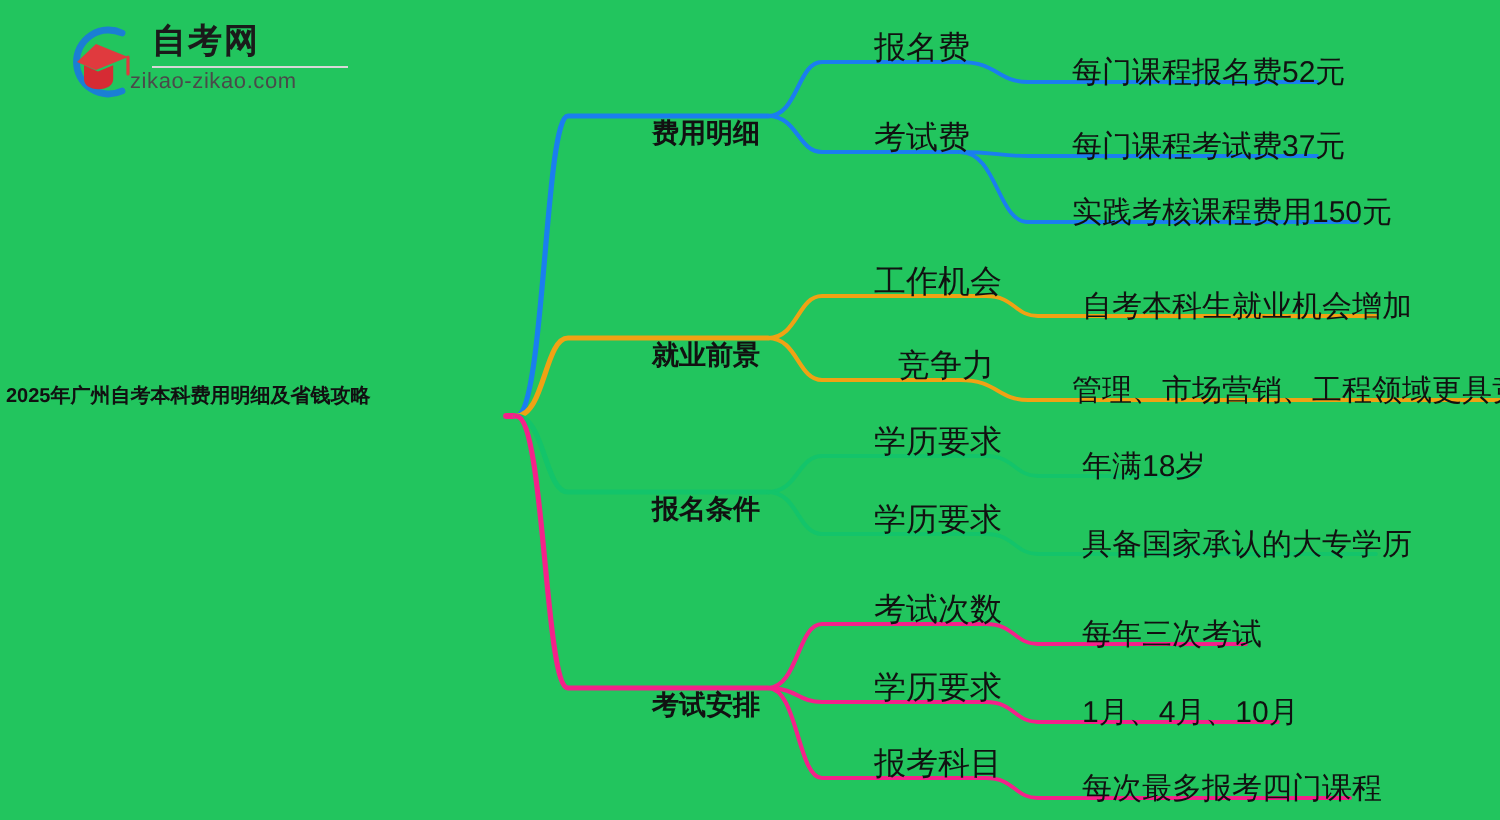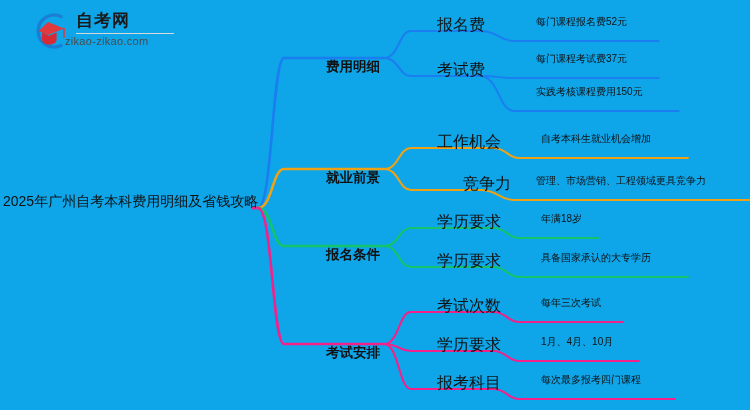--- a/index.html
+++ b/index.html
@@ -11,21 +11,21 @@
     width: 750px;
     height: 410px;
     font-family: "Liberation Sans", "DejaVu Sans", sans-serif;
     overflow: hidden;
     position: relative;
   }
   #mindmap-root {
     position: relative;
     width: 750px;
     height: 410px;
-    background: #0ea5e9;
+    background: #22c55e;
   }
   
   .logo-wrap {
     position: absolute;
     left: 28px;
     top: 8px;
     width: 180px;
     height: 46px;
   }
   .logo-mark {
@@ -72,34 +72,35 @@
     height: 410px;
   }
   
   .node {
     position: absolute;
     white-space: nowrap;
     color: #111111;
     line-height: 1;
   }
   .node-root {
-    font-size: 14px;
-    font-weight: normal;
+    font-size: 10px;
+    font-weight: bold;
     letter-spacing: 0px;
   }
   .node-l1 {
     font-size: 13.5px;
     font-weight: bold;
     margin-top: 16px;
   }
   .node-l2 {
     font-size: 16px;
   }
   .node-l3 {
-    font-size: 10px;
+    font-size: 15px;
+    margin-top: 12px;
   }
 </style>
 </head>
 <body>
 
 <div id="mindmap-root">
 
   <div class="logo-wrap">
     <svg class="logo-mark" viewBox="0 0 42 42">
       <path d="M33 6.5 A16 16 0 1 0 33 35.5" fill="none" stroke="#1a7fd4" stroke-width="3.4" stroke-linecap="round"></path>
@@ -143,21 +144,21 @@
       <div class="node node-root" style="left: 3px; top: 194px;">2025年广州自考本科费用明细及省钱攻略</div>
       <div class="node node-l1" style="left: 326px; top: 44px;">费用明细</div>
       <div class="node node-l2" style="left: 437px; top: 17px;">报名费</div>
       <div class="node node-l3" style="left: 536px; top: 17px;">每门课程报名费52元</div>
       <div class="node node-l2" style="left: 437px; top: 62px;">考试费</div>
       <div class="node node-l3" style="left: 536px; top: 54px; text-align: center;">每门课程考试费37元</div>
       <div class="node node-l3" style="left: 536px; top: 87px;">实践考核课程费用150元</div>
       <div class="node node-l1" style="left: 326px; top: 155px;">就业前景</div>
       <div class="node node-l2" style="left: 437px; top: 134px;">工作机会</div>
       <div class="node node-l3" style="left: 541px; top: 134px;">自考本科生就业机会增加</div>
-      <div class="node node-l2" style="left: 463px; top: 176px;">竞争力</div>
+      <div class="node node-l2" style="left: 449px; top: 176px;">竞争力</div>
       <div class="node node-l3" style="left: 536px; top: 176px;">管理、市场营销、工程领域更具竞争力</div>
       <div class="node node-l1" style="left: 326px; top: 232px;">报名条件</div>
       <div class="node node-l2" style="left: 437px; top: 214px;">学历要求</div>
       <div class="node node-l3" style="left: 541px; top: 214px;">年满18岁</div>
       <div class="node node-l2" style="left: 437px; top: 253px;">学历要求</div>
       <div class="node node-l3" style="left: 541px; top: 253px;">具备国家承认的大专学历</div>
       <div class="node node-l1" style="left: 326px; top: 330px;">考试安排</div>
       <div class="node node-l2" style="left: 437px; top: 298px;">考试次数</div>
       <div class="node node-l3" style="left: 541px; top: 298px;">每年三次考试</div>
       <div class="node node-l2" style="left: 437px; top: 337px;">学历要求</div>

